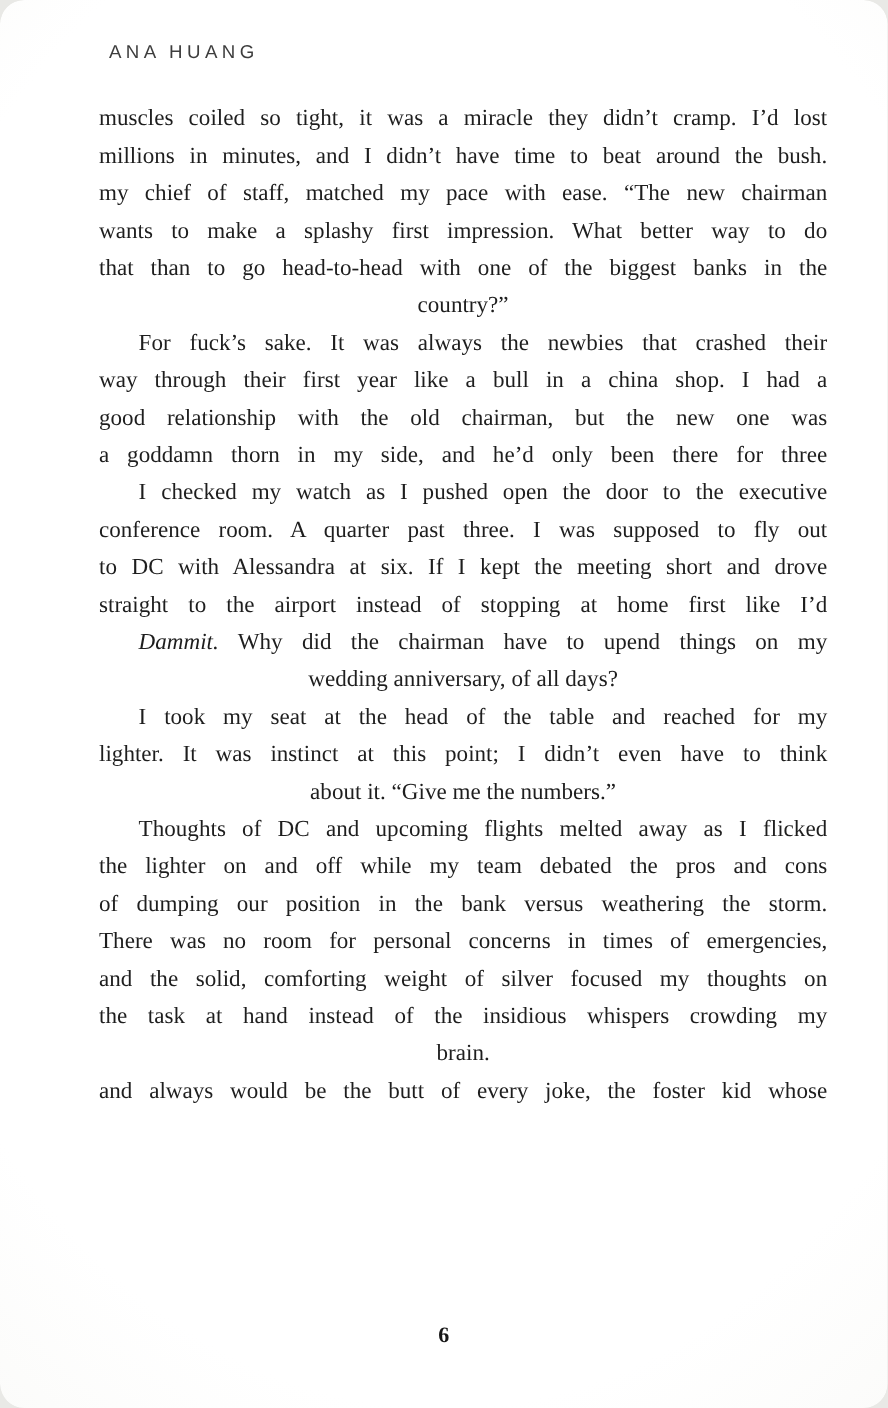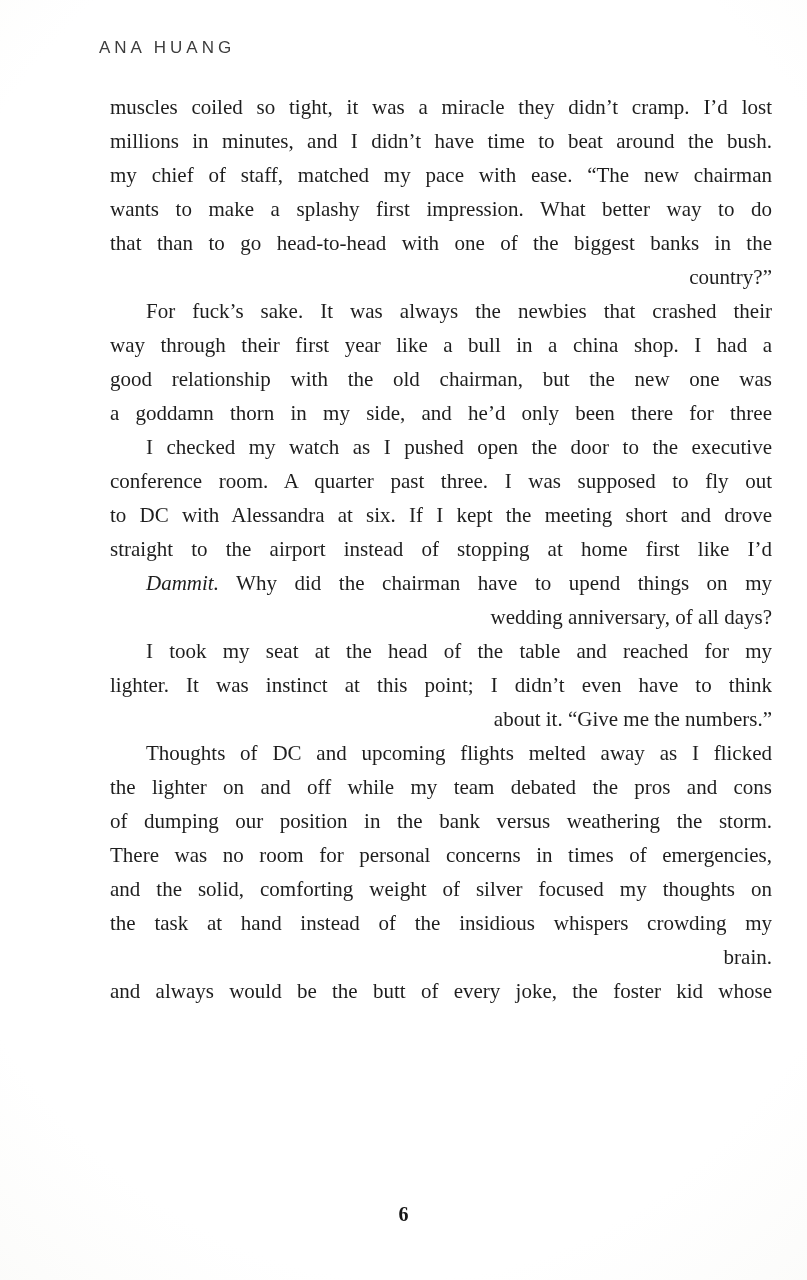--- a/index.html
+++ b/index.html
@@ -1,15 +1,15 @@
 <!DOCTYPE html>
 <html><head>
 <meta charset="utf-8">
 <style>
-  * { margin: 0; padding: 0; box-sizing: border-box; }
+  * { margin: 0; padding: 0; box-sizing: border-box; border-radius: 22px; }
   html, body { width: 807px; height: 1280px; }
   body {
     font-family: "Liberation Serif", serif;
     background: #e9e9e6;
     overflow: hidden;
   }
   .page {
     position: relative;
     width: 807px;
     height: 1280px;
@@ -20,31 +20,31 @@
     position: absolute;
     left: 99px;
     top: 38px;
     font-family: "Liberation Sans", sans-serif;
     font-size: 17px;
     letter-spacing: 4px;
     color: #3d3d3d;
   }
   .text-block {
     position: absolute;
-    left: 110px;
+    left: 90px;
     top: 90px;
     width: 662px;
     color: #1e1e1e;
   }
   .line {
     font-size: 21px;
     line-height: 34px;
     height: 34px;
     white-space: nowrap;
-    text-align: right;
+    text-align: center;
   }
   .line.just {
     white-space: normal;
     text-align: justify;
     text-align-last: justify;
     text-justify: inter-word;
   }
   .line.indent { text-indent: 36px; }
   .line em { font-style: italic; margin-top: 12px; }
   .page-number {

